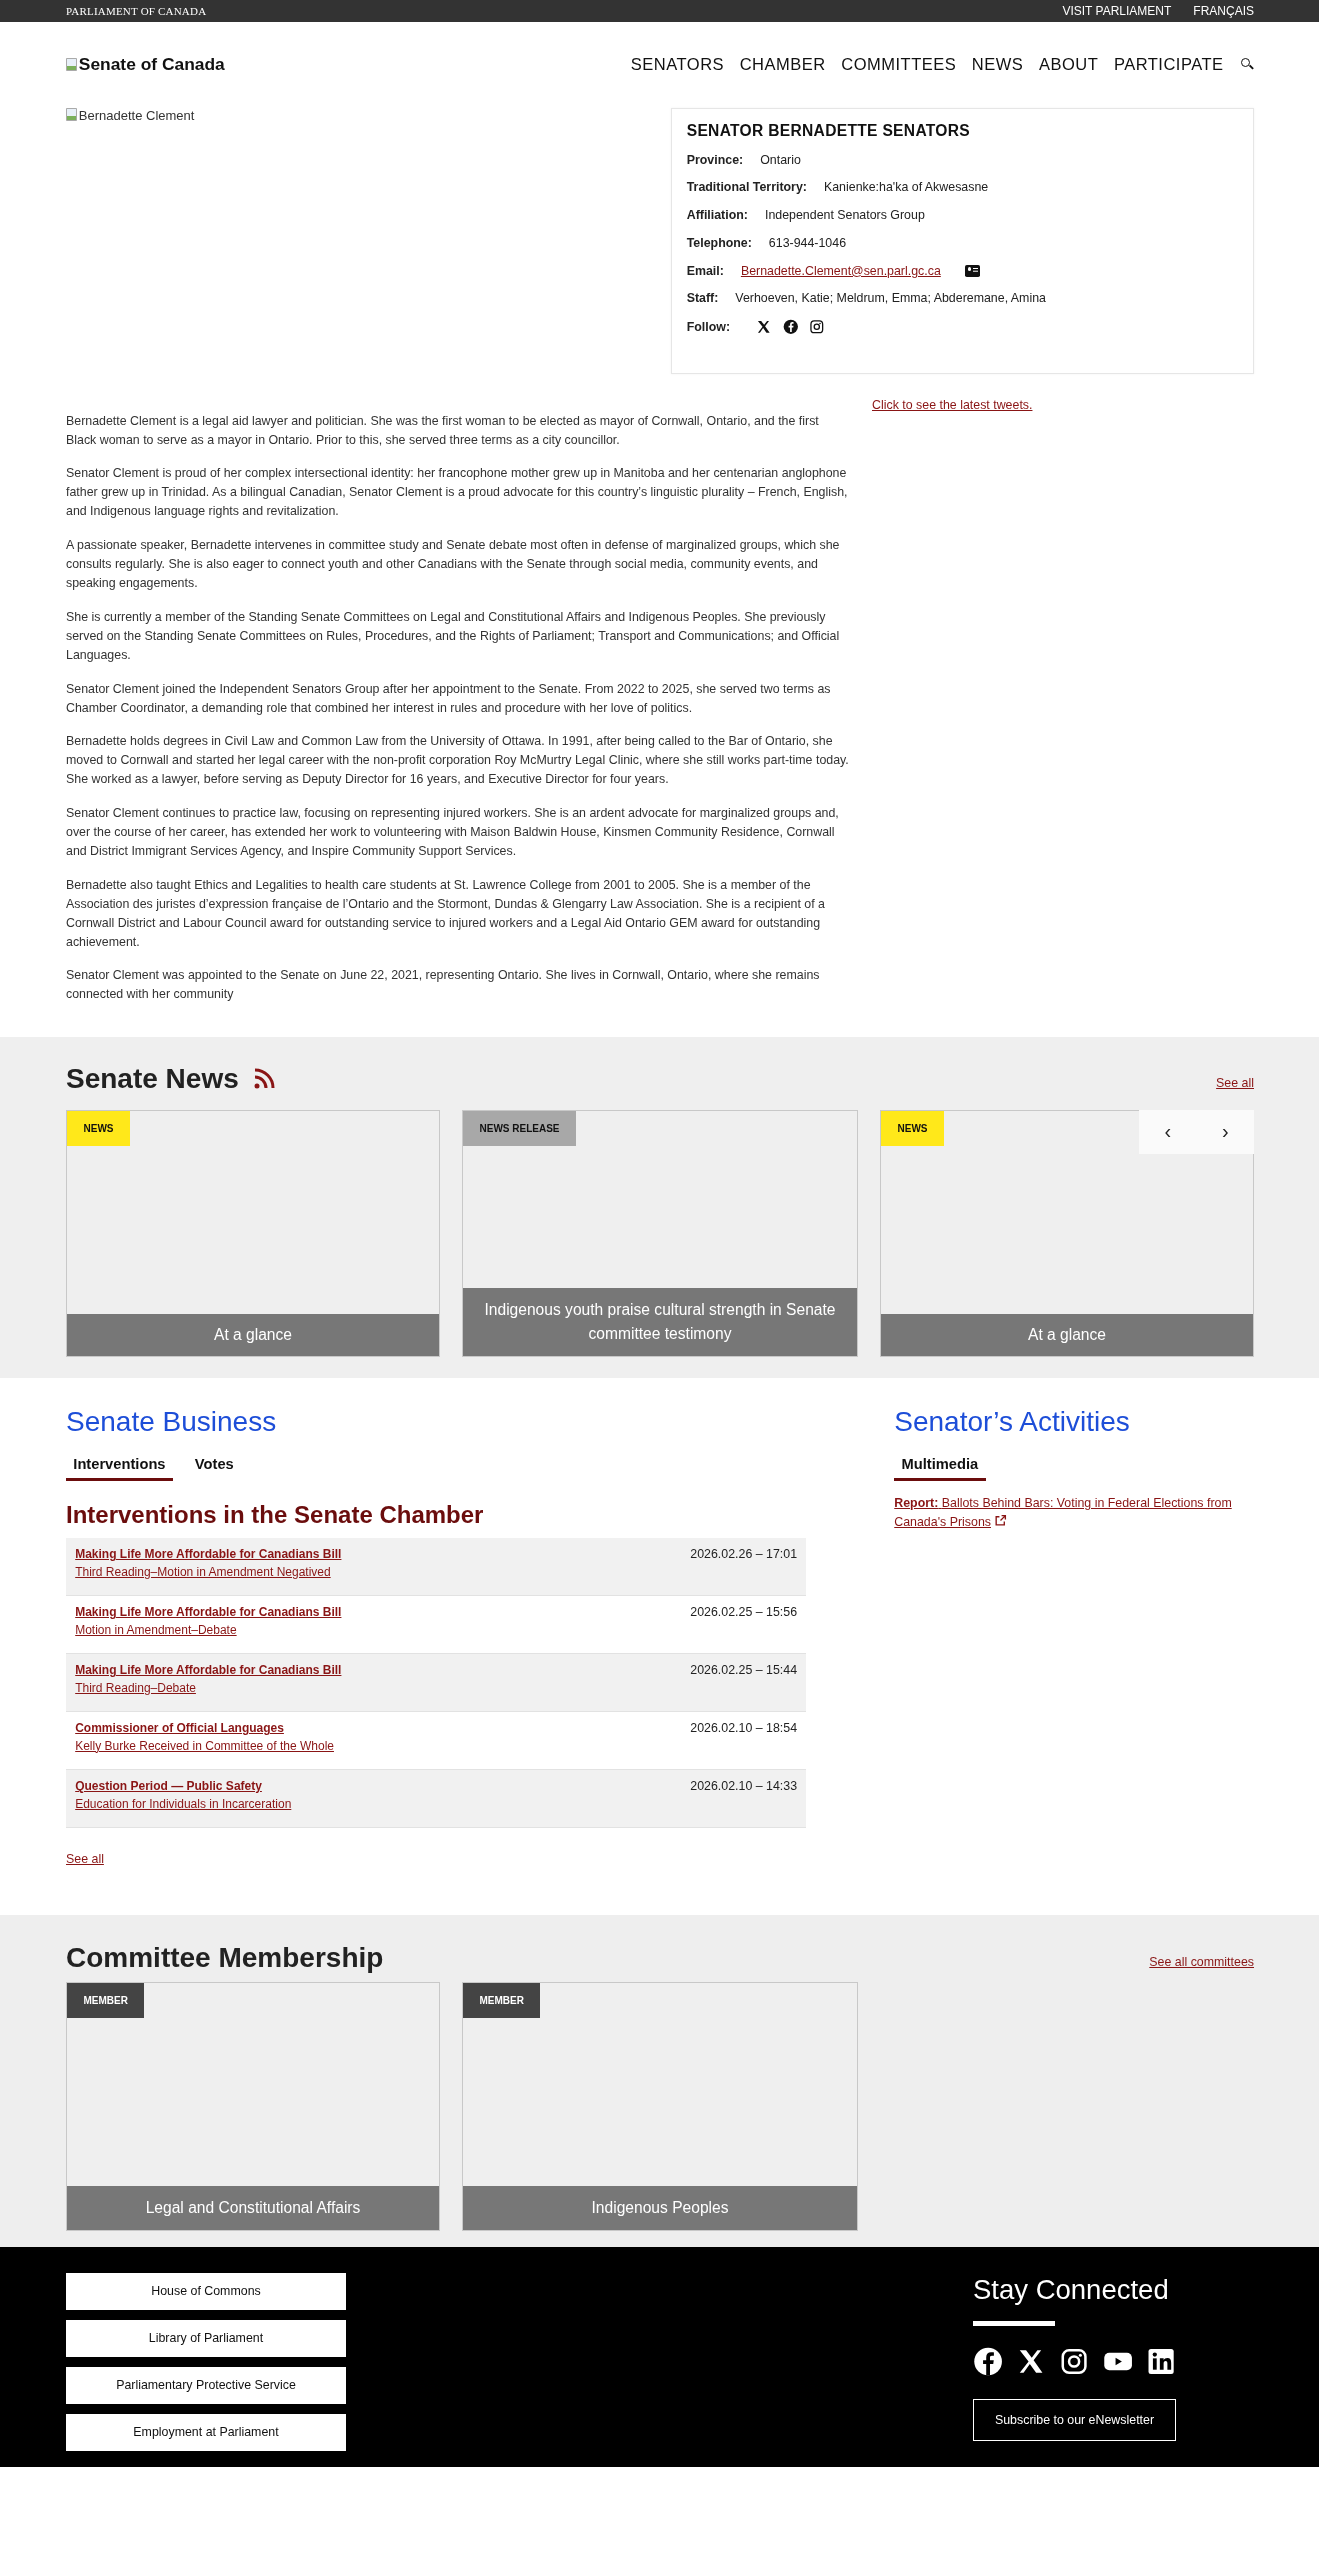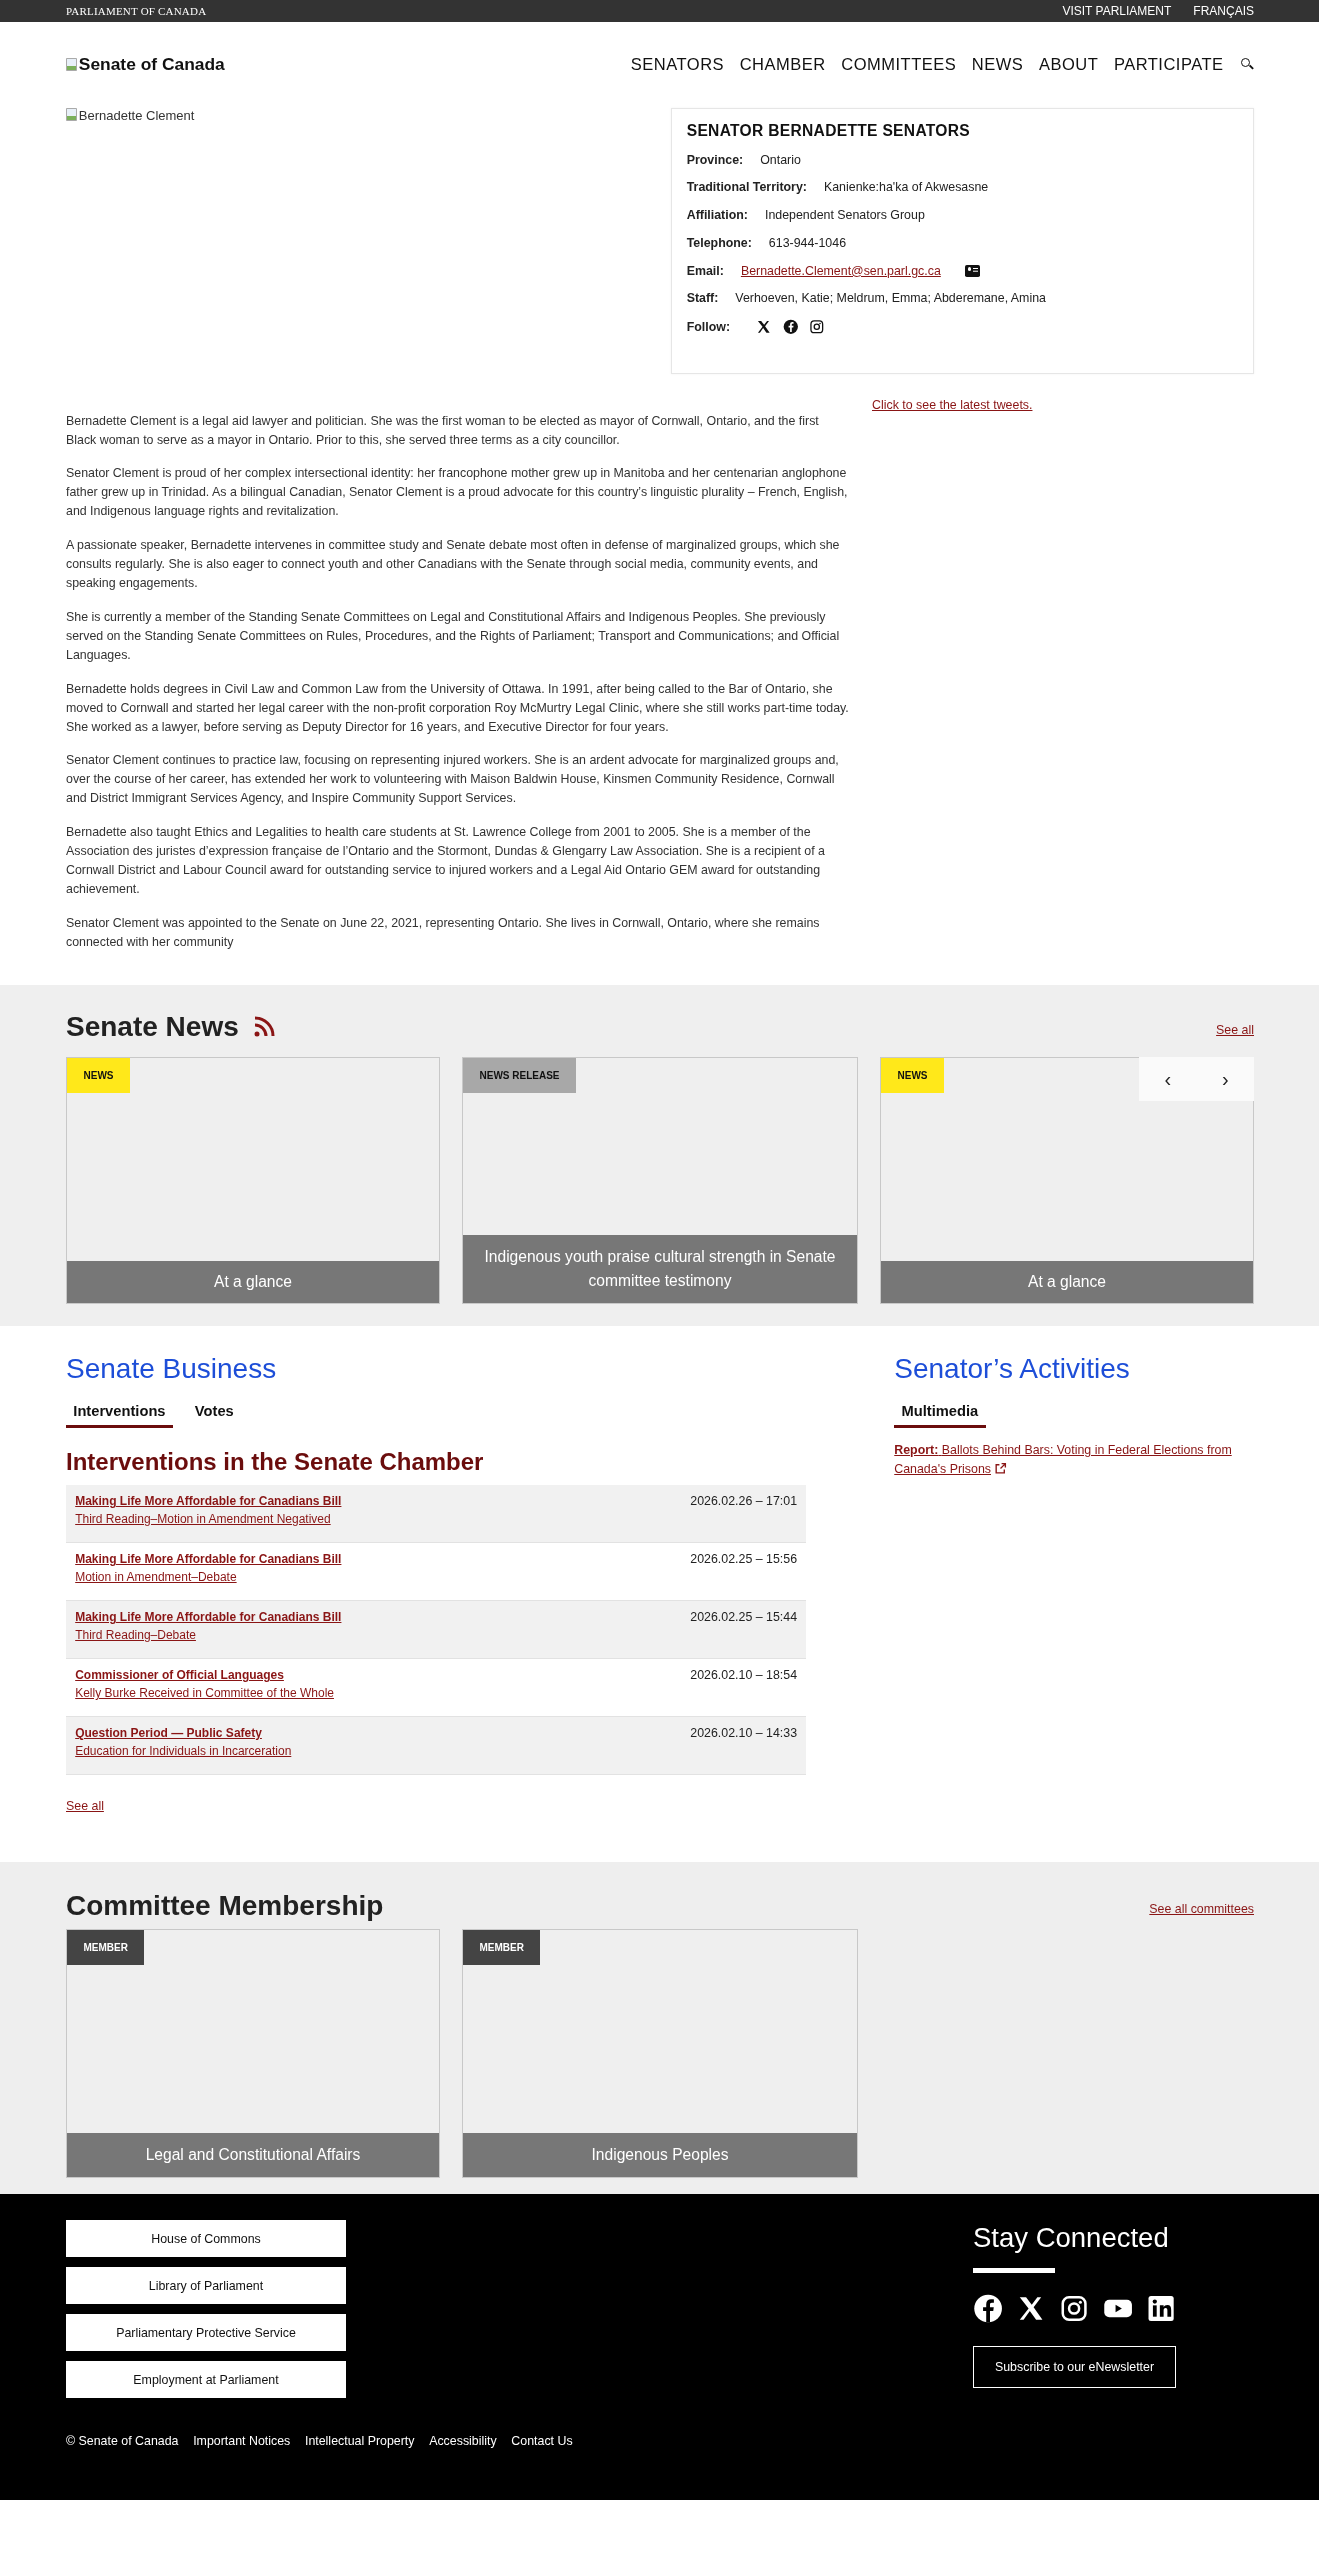--- a/index.html
+++ b/index.html
@@ -77,21 +77,21 @@
   .irow .date { font-size: 12.4px; color:#222; }
   .seeall { display:inline-block; margin-top: 24px; font-size: 12.4px; }
   .activity { font-size: 12.4px; margin-top: 13px; line-height: 19px; }
   .activity b { font-weight:bold; }
 
   
   .committees { background: #eeeeee; margin-top: 49px; padding: 27.5px 66px 14.7px 66px; height: 332px; }
   .ccard { width: 374px; height: 249px; }
 
   
-  .footer { background:#000; color:#fff; height: 306px; padding: 26px 66px 0 66px; position: relative; }
+  .footer { background:#000; color:#fff; height: 220px; padding: 26px 66px 0 66px; position: relative; }
   .flinks { display:flex; flex-direction:column; gap: 10px; width: 280px; }
   .flinks div { background:#fff; color:#111; height: 37px; display:flex; align-items:center; justify-content:center; font-size: 12.4px; cursor:pointer; }
   .stay { position:absolute; left: 973px; top: 27.5px; width: 203px; }
   .stay h2 { font-size: 27.5px; font-weight: normal; }
   .stay .bar { width: 82px; height: 4.6px; background:#fff; margin-top: 14.7px; }
   .stay .icons { display:flex; gap: 13px; margin-top: 20px; align-items:center; }
   .stay .icons svg { width: 31px; height: 31px; }
   .stay .sub { margin-top: 22px; border: 0.9px solid #fff; height: 42px; display:flex; align-items:center; justify-content:center; font-size: 12.4px; cursor:pointer; }
   .fbottom { position:absolute; left:66px; top: 240px; display:flex; gap: 14.7px; font-size: 12.4px; }
   .fbottom span { cursor:pointer;text-align:center; }
@@ -180,20 +180,21 @@
 <div class="tweets">
   <div class="sp"></div>
   <a href="#">Click to see the latest tweets.</a>
 </div>
 
 <div class="bio">
   <p>Bernadette Clement is a legal aid lawyer and politician. She was the first woman to be elected as mayor of Cornwall, Ontario, and the first Black woman to serve as a mayor in Ontario. Prior to this, she served three terms as a city councillor.</p>
   <p>Senator Clement is proud of her complex intersectional identity: her francophone mother grew up in Manitoba and her centenarian anglophone father grew up in Trinidad. As a bilingual Canadian, Senator Clement is a proud advocate for this country’s linguistic plurality – French, English, and Indigenous language rights and revitalization.</p>
   <p>A passionate speaker, Bernadette intervenes in committee study and Senate debate most often in defense of marginalized groups, which she consults regularly. She is also eager to connect youth and other Canadians with the Senate through social media, community events, and speaking engagements.</p>
   <p>She is currently a member of the Standing Senate Committees on Legal and Constitutional Affairs and Indigenous Peoples. She previously served on the Standing Senate Committees on Rules, Procedures, and the Rights of Parliament; Transport and Communications; and Official Languages.</p>
+  <p>Senator Clement joined the Independent Senators Group after her appointment to the Senate. From 2022 to 2025, she served two terms as Chamber Coordinator, a demanding role that combined her interest in rules and procedure with her love of politics.</p>
   <p>Bernadette holds degrees in Civil Law and Common Law from the University of Ottawa. In 1991, after being called to the Bar of Ontario, she moved to Cornwall and started her legal career with the non-profit corporation Roy McMurtry Legal Clinic, where she still works part-time today. She worked as a lawyer, before serving as Deputy Director for 16 years, and Executive Director for four years.</p>
   <p>Senator Clement continues to practice law, focusing on representing injured workers. She is an ardent advocate for marginalized groups and, over the course of her career, has extended her work to volunteering with Maison Baldwin House, Kinsmen Community Residence, Cornwall and District Immigrant Services Agency, and Inspire Community Support Services.</p>
   <p>Bernadette also taught Ethics and Legalities to health care students at St. Lawrence College from 2001 to 2005. She is a member of the Association des juristes d’expression française de l’Ontario and the Stormont, Dundas &amp; Glengarry Law Association. She is a recipient of a Cornwall District and Labour Council award for outstanding service to injured workers and a Legal Aid Ontario GEM award for outstanding achievement.</p>
   <p>Senator Clement was appointed to the Senate on June 22, 2021, representing Ontario. She lives in Cornwall, Ontario, where she remains connected with her community</p>
 </div>
 
 <div class="news">
   <div class="sec-head">
     <h2>
       <span>Senate News</span>

